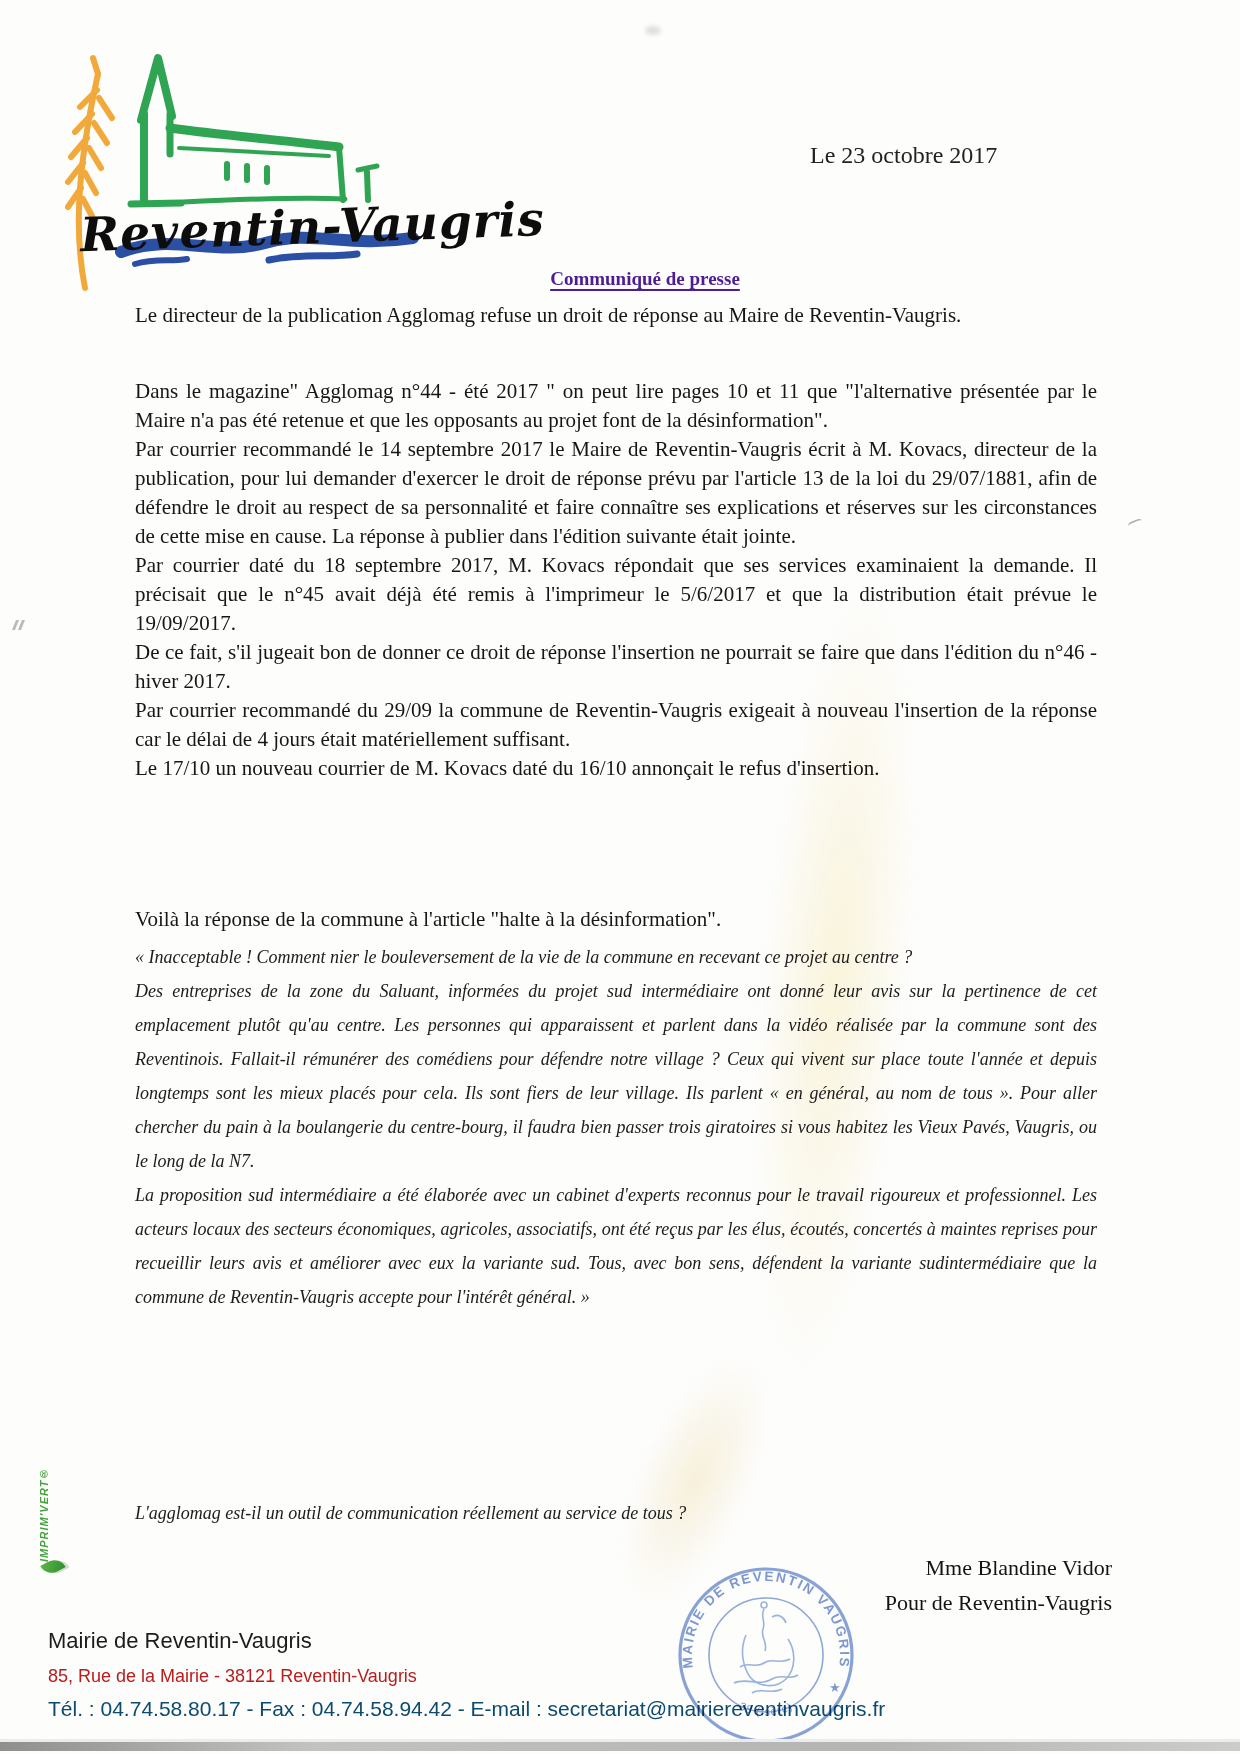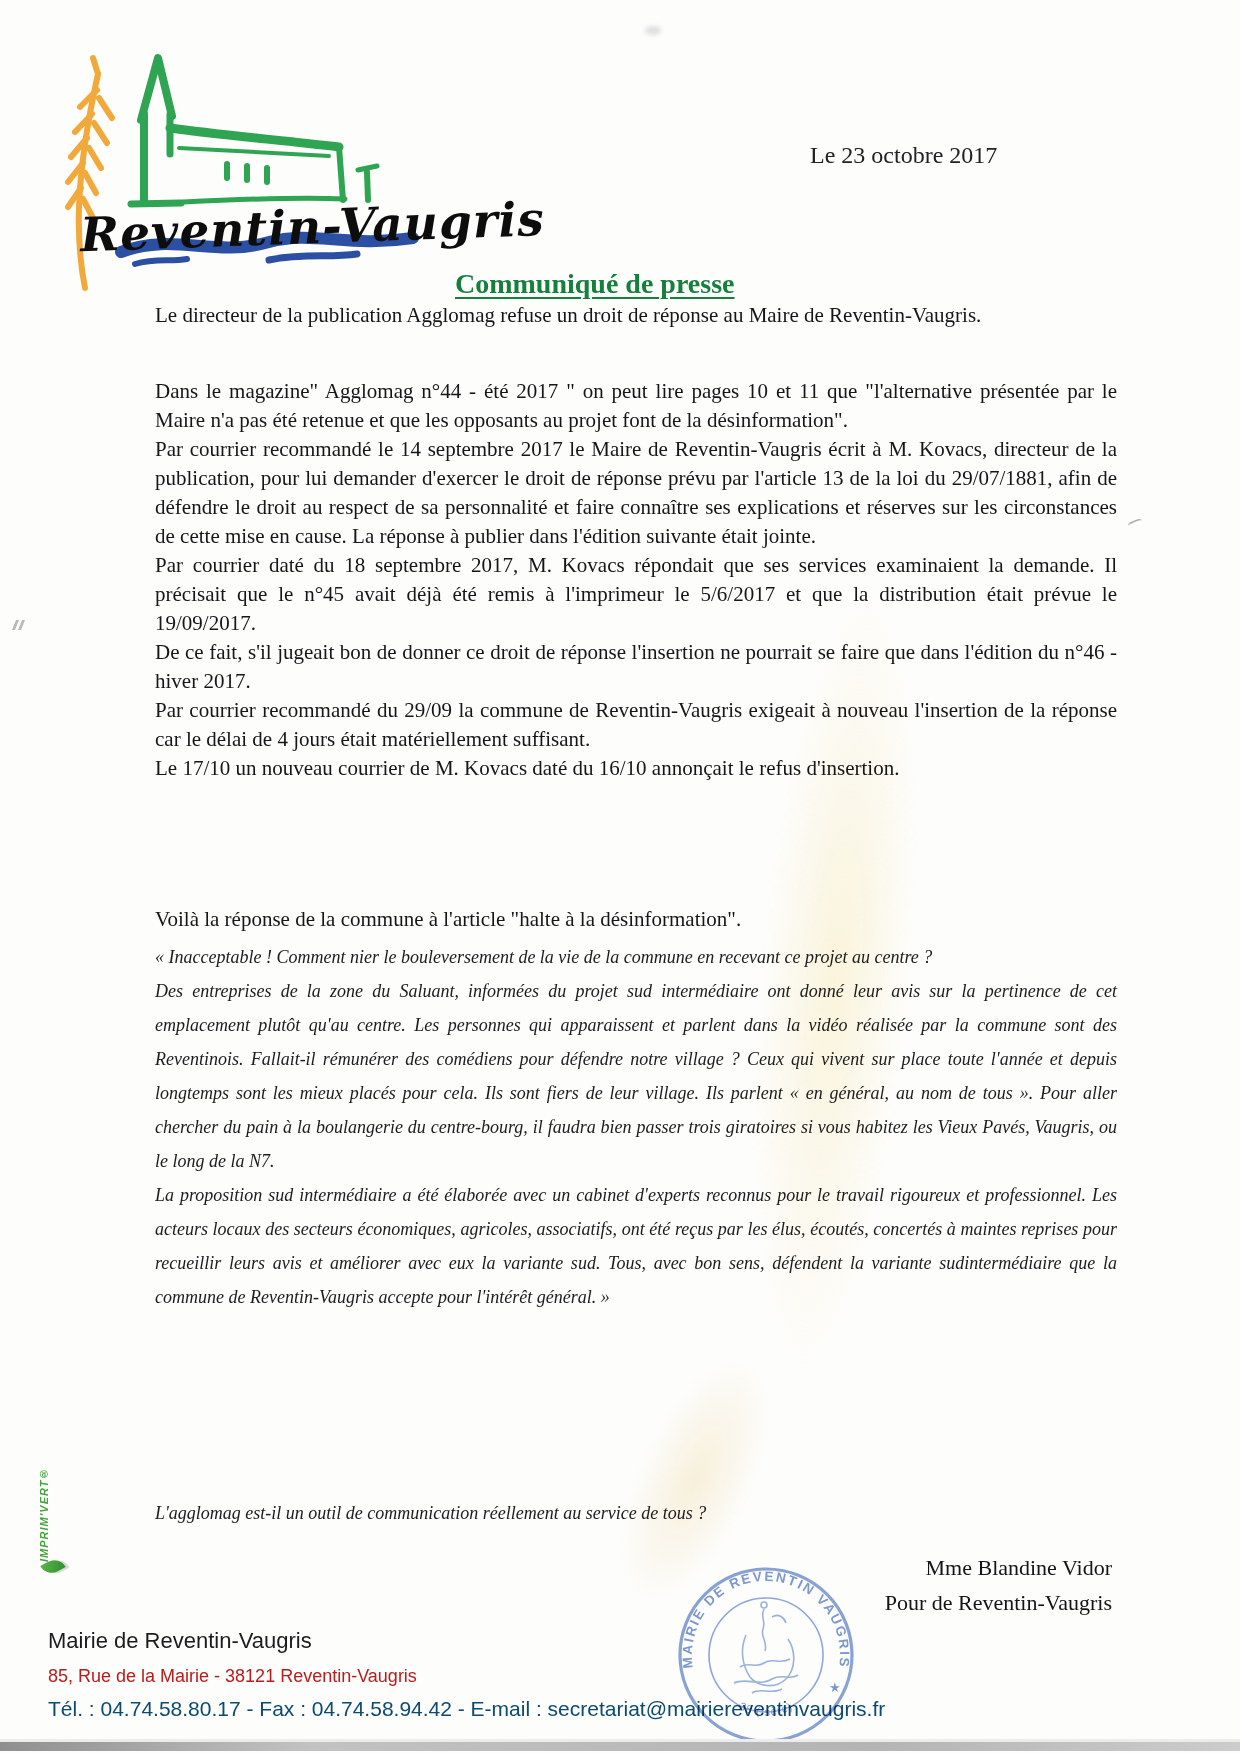--- a/index.html
+++ b/index.html
@@ -14,26 +14,26 @@
     position:absolute;left:80px;top:200px;width:420px;
     font-family:"DejaVu Serif",serif;font-style:italic;font-weight:bold;
     font-size:47px;letter-spacing:1px;color:#0d0d0d;
     transform:rotate(-2deg);white-space:nowrap;
   }
   .doc-date{
     position:absolute;left:810px;top:142px;width:280px;
     font-size:24px;color:#222;
   }
   .doc-title{
-    position:absolute;left:455px;top:268px;width:380px;text-align:left;
-    font-size:28px;font-weight:bold;color:#15803d;
+    position:absolute;left:455px;top:268px;width:380px;text-align:center;
+    font-size:19px;font-weight:bold;color:#4c1d95;
     text-decoration:underline;text-underline-offset:4px;text-decoration-thickness:2px;
   }
   
-  .col{position:absolute;left:135px;width:962px;margin-left:20px;}
+  .col{position:absolute;left:135px;width:962px;}
   .lead{top:300px;}
   .facts{top:377px;}
   .col p{
     margin:0;font-size:21px;line-height:29px;text-align:justify;color:#161616;
   }
   .lead p{line-height:30px;}
   .response-intro{top:905px;}
   .quote-block{top:940px;}
   .quote-block p, .question p{
     font-style:italic;line-height:34px;font-size:18px;color:#1c1c1c;

